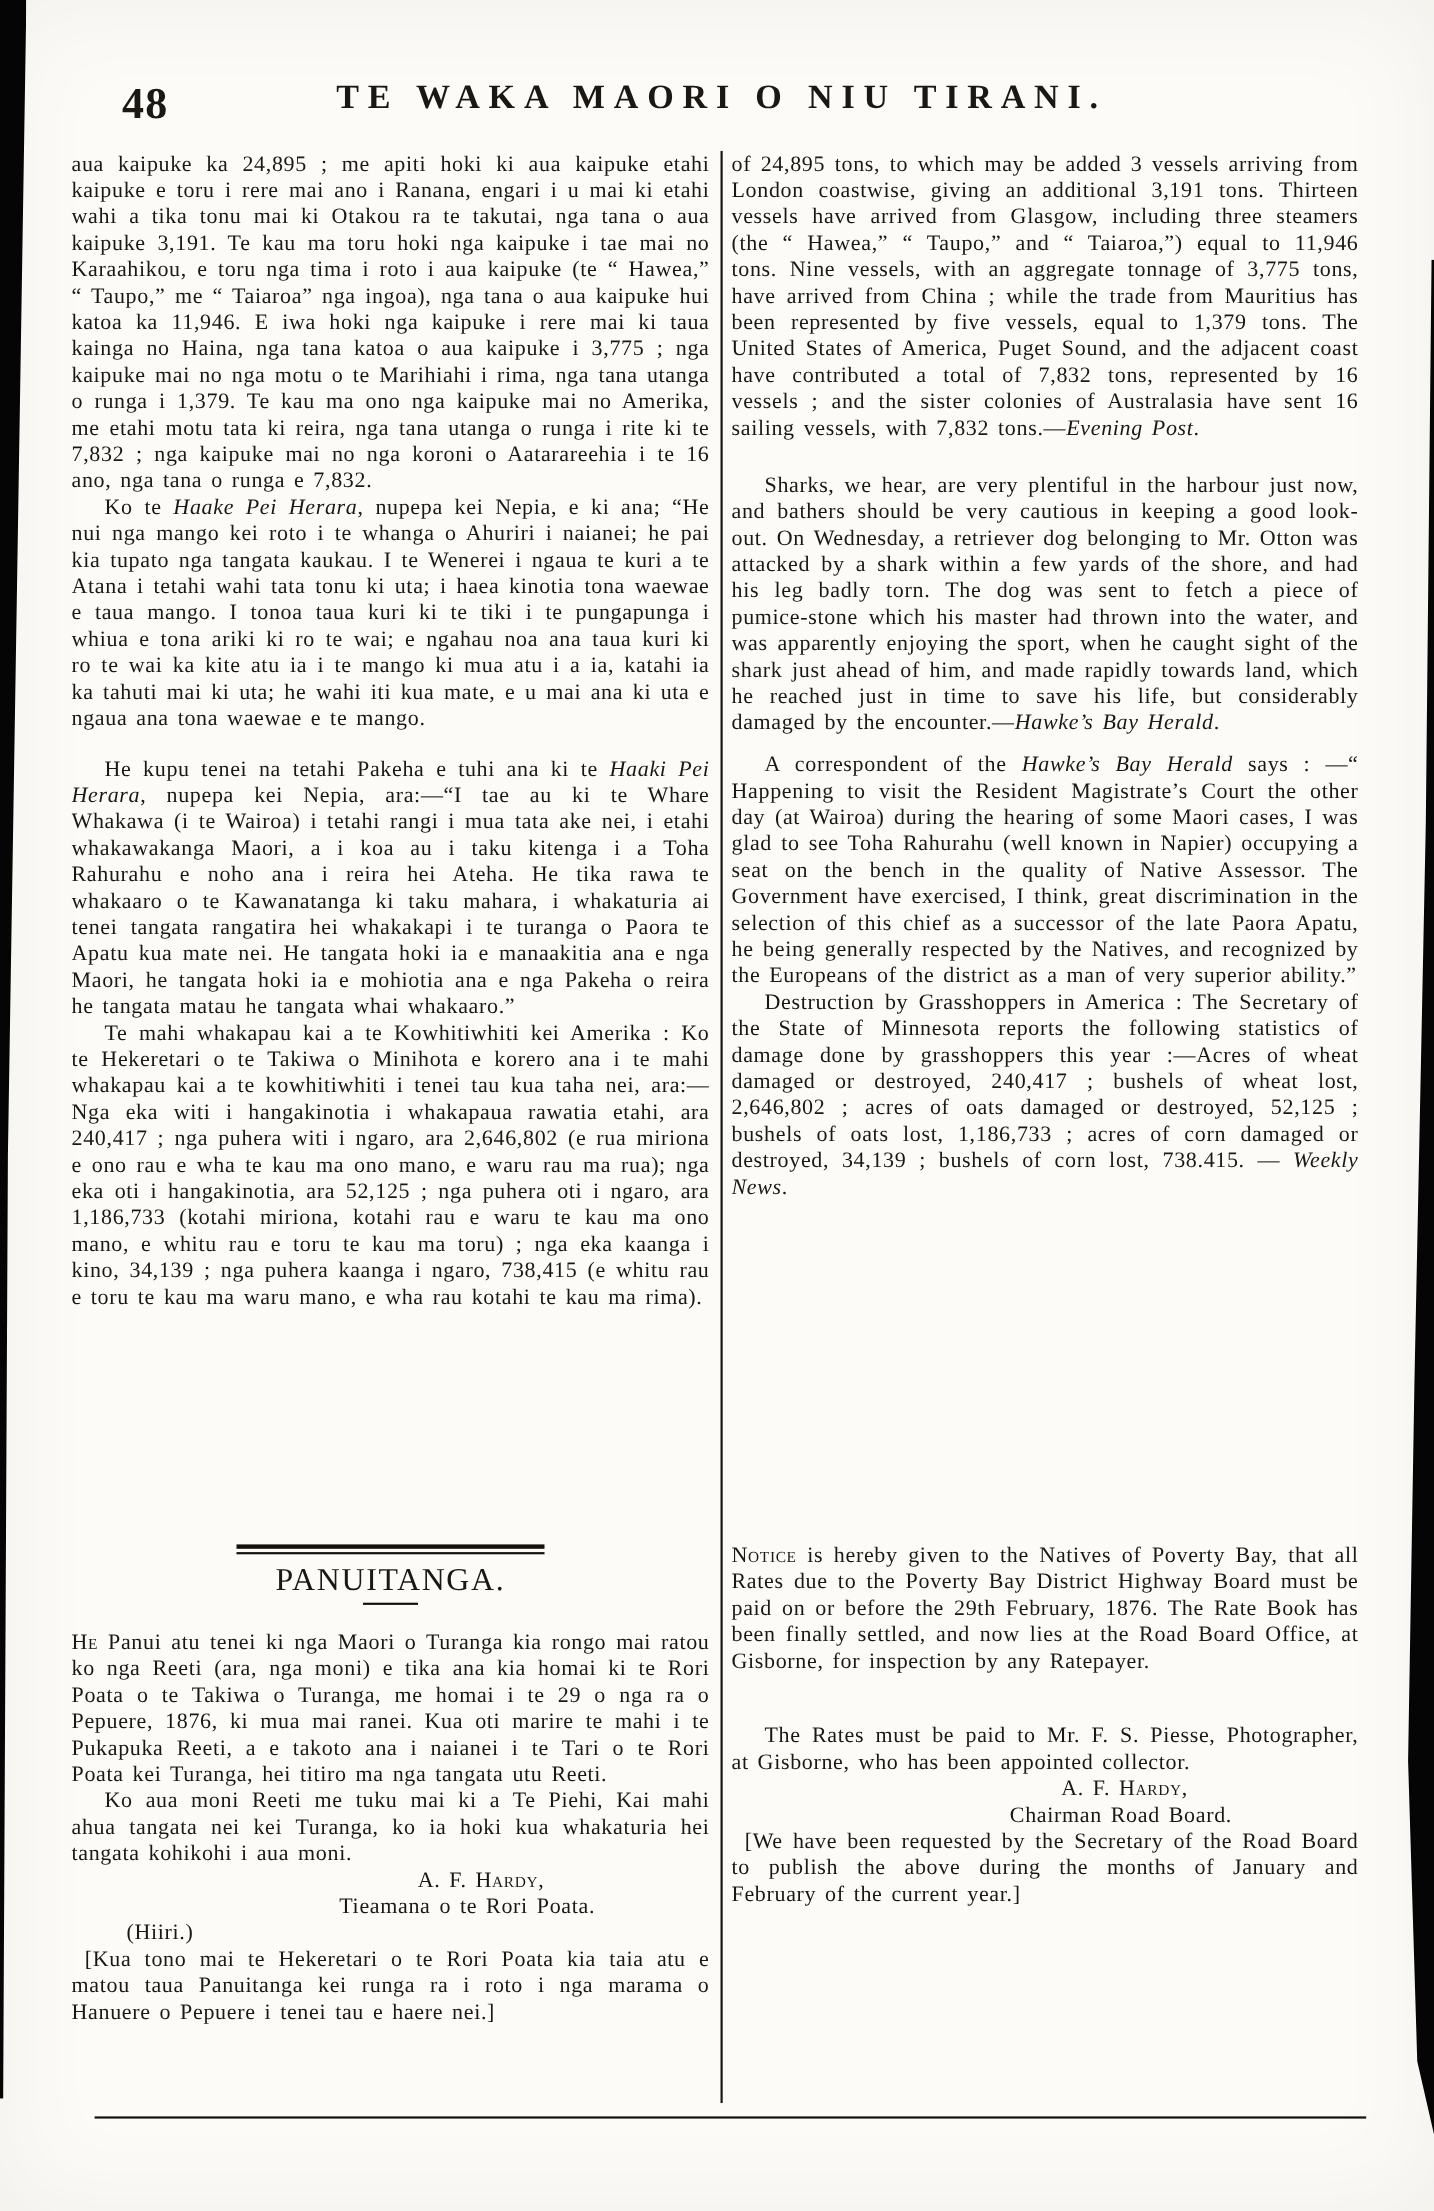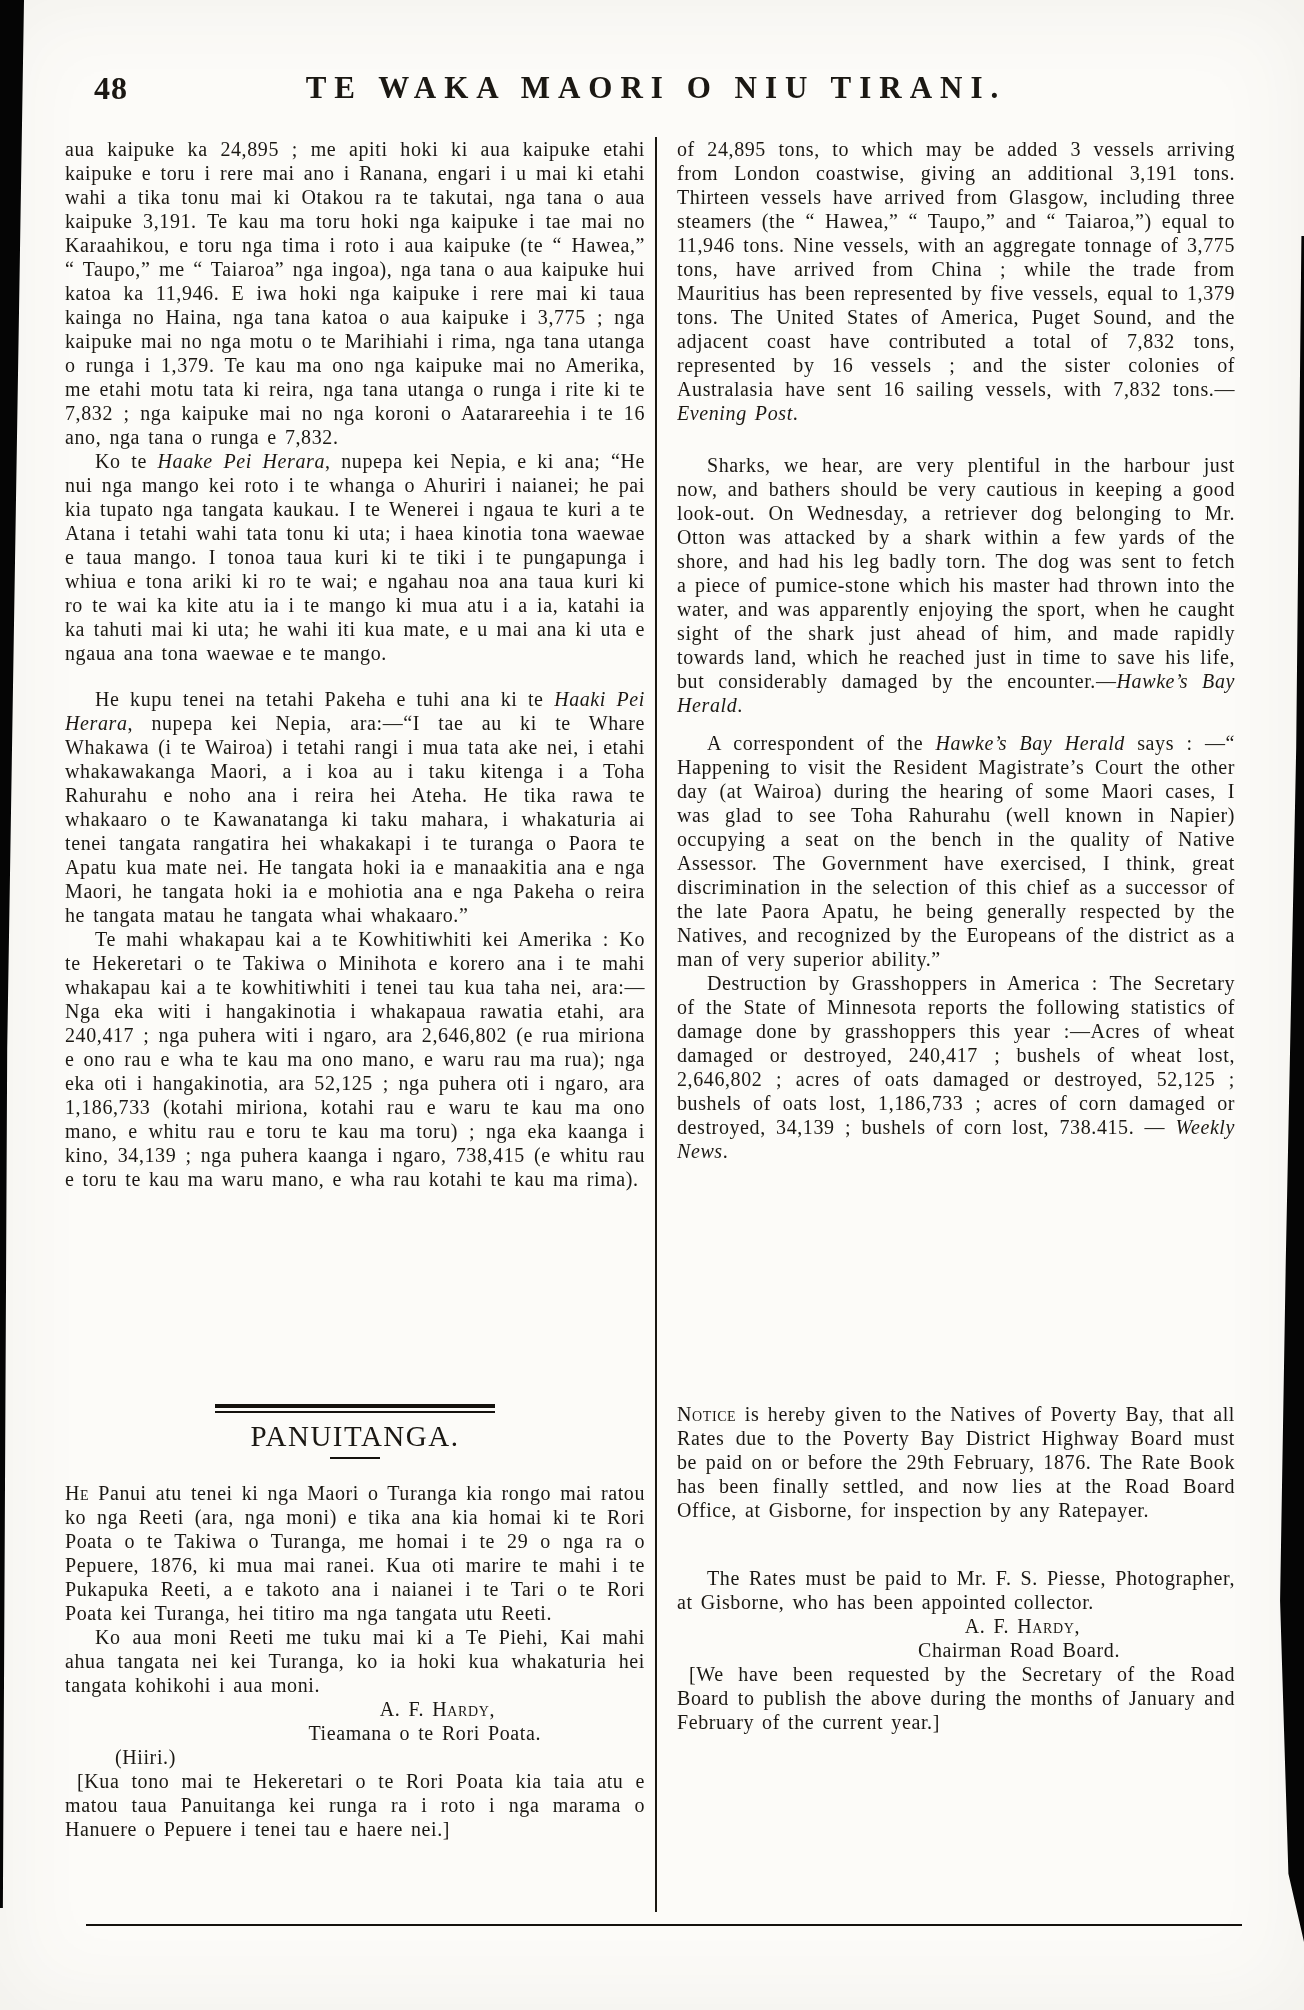--- a/index.html
+++ b/index.html
@@ -12,27 +12,27 @@
     font-family:"Liberation Serif", serif;
     color:#1b1813;
     box-shadow:inset 0 0 90px rgba(90,80,60,.07);
   }
   
   .edge{position:absolute;background:#050505;}
   .edge-left{left:0;top:0;width:24px;height:1908px;
     clip-path:polygon(0 0,100% 0,30% 55%,12% 100%,0 100%);}
   .edge-right{right:0;top:236px;width:26px;height:1706px;
     clip-path:polygon(90% 0,100% 0,100% 100%,40% 96%,8% 80%,30% 60%,70% 30%);}
-  .pageno{position:absolute;left:94px;top:70px;font-size:32px;font-weight:bold;letter-spacing:1px;}
+  .pageno{position:absolute;left:111px;top:70px;font-size:40px;font-weight:bold;letter-spacing:1px;}
   .masthead{position:absolute;left:0;top:66px;width:100%;margin:4px;text-align:center;
     font-size:31px;font-weight:bold;letter-spacing:8px;white-space:nowrap;}
   .columns{position:absolute;top:137px;left:65px;width:1170px;height:1775px;display:flex;overflow:hidden;}
   .col{font-size:20px;line-height:24px;}
   .col-left{width:580px;border-right:2px solid #1b1813;padding-right:10px;}
-  .col-right{flex:1;padding-left:20px;font-family:Liberation Serif, serif;}
+  .col-right{flex:1;padding-left:8px;font-family:Liberation Serif, serif;}
   .col p{margin:0;text-align:justify;letter-spacing:.6px;word-spacing:2.5px;}
   .para{text-indent:30px;}
   .cont{text-indent:0;}
   .gap-a{margin-top:22px !important;}
   .gap-b{margin-top:28px !important;}
   .gap-c{margin-top:14px !important;}
   .gap-d{margin-top:44px !important;}
   .news{height:1265px;overflow:hidden;}
   .section-head{height:77px;}
   .double-rule{width:280px;margin:2px auto 0;height:3px;

